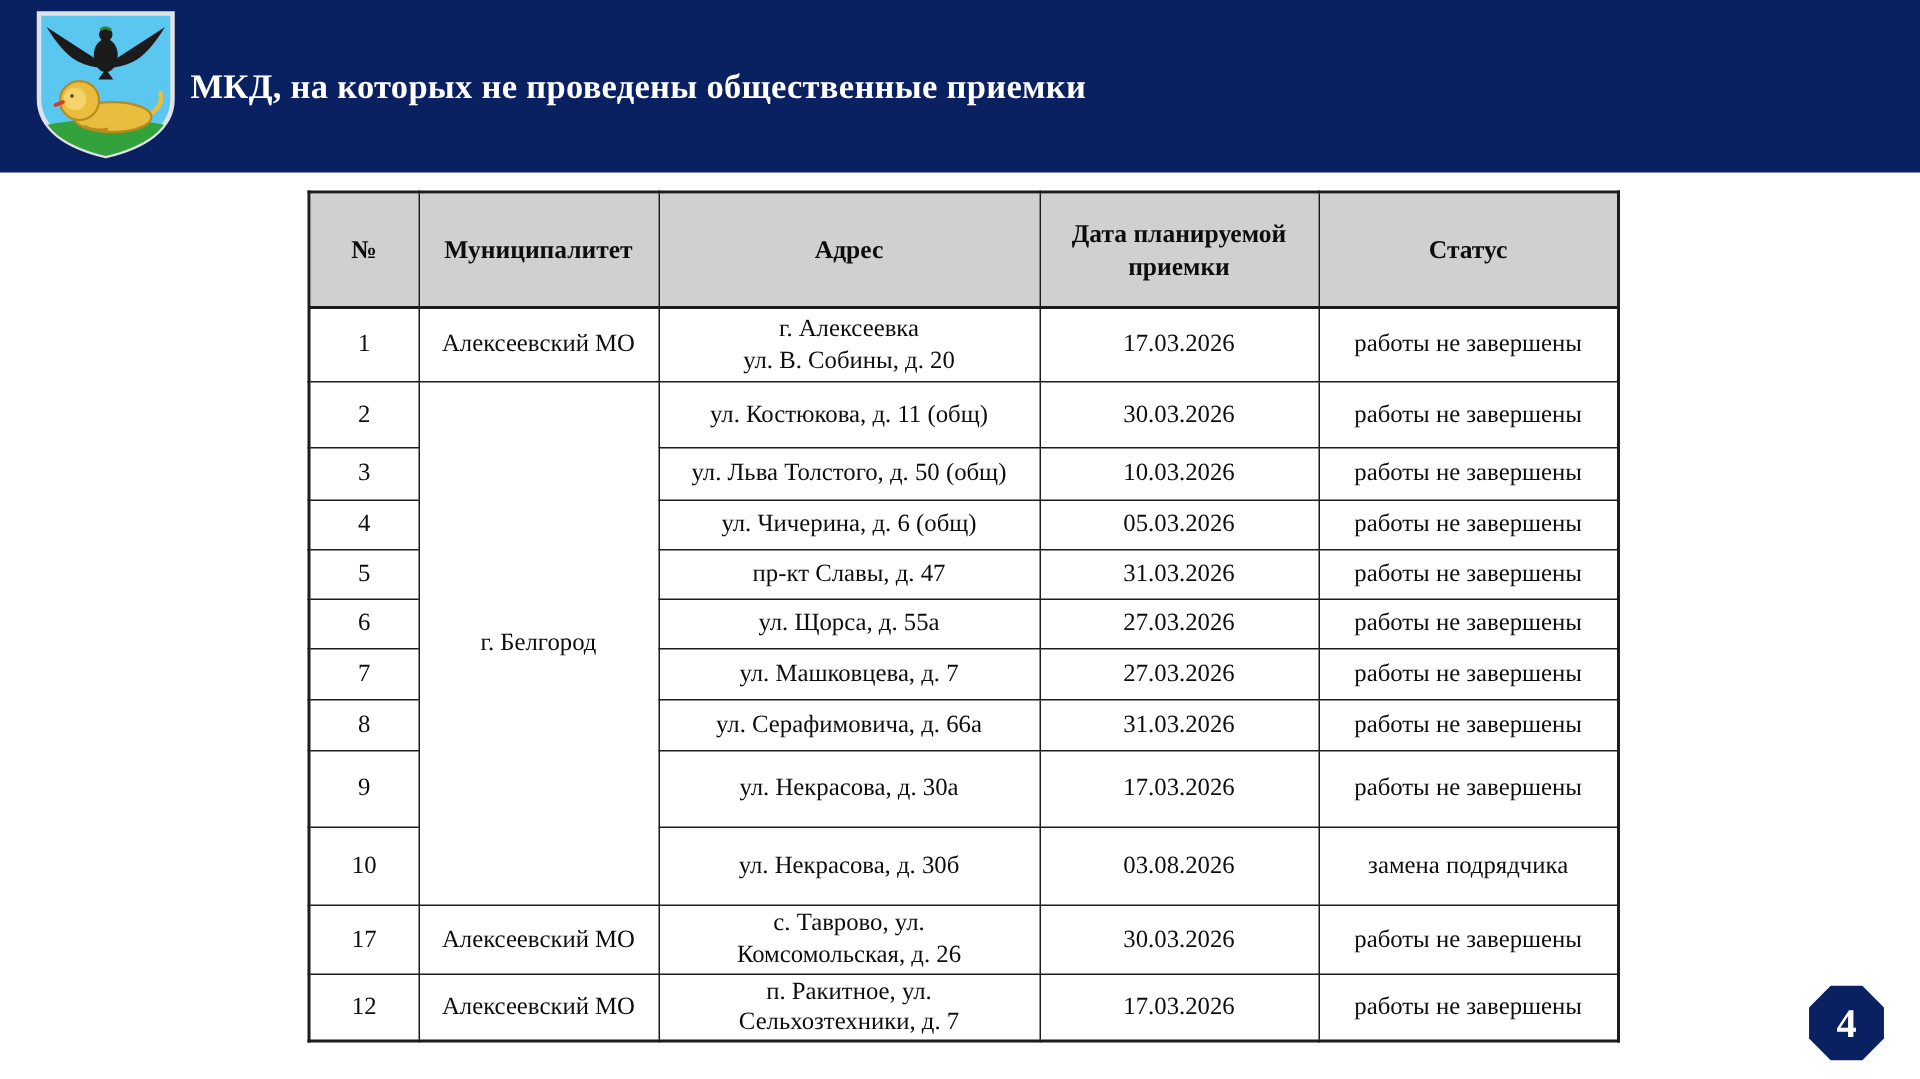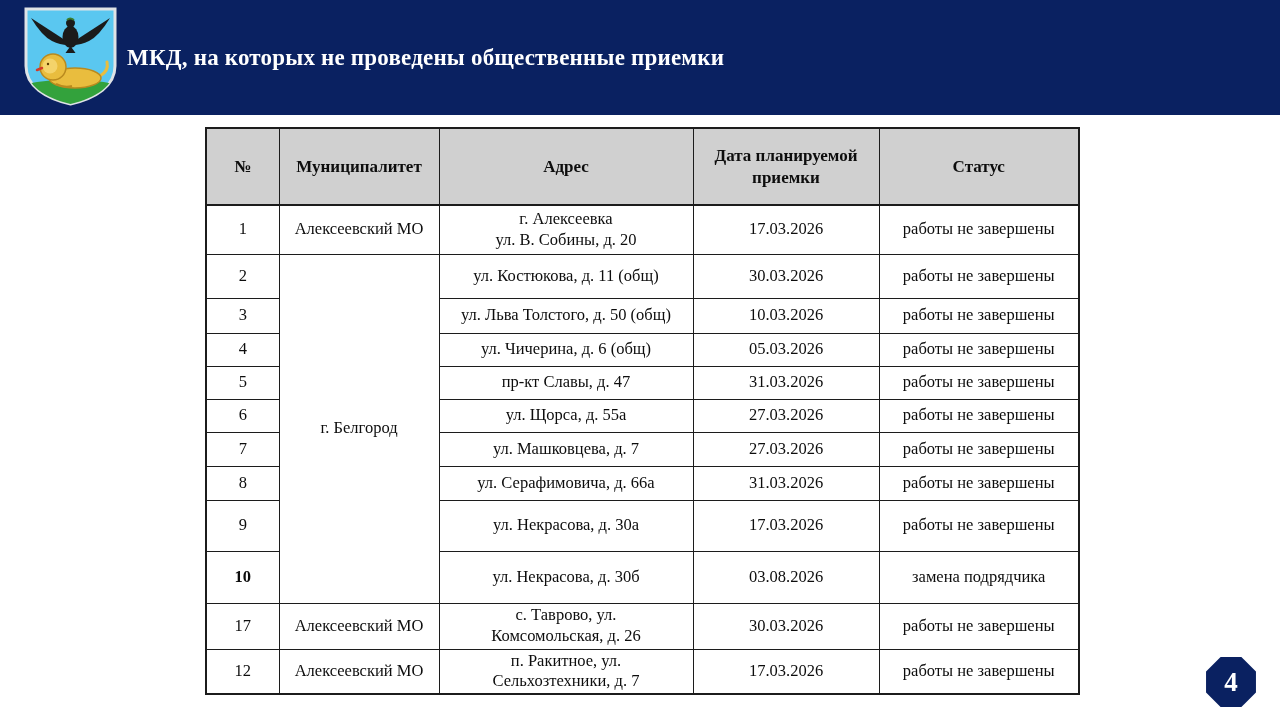--- a/index.html
+++ b/index.html
@@ -207,21 +207,21 @@
           <td>31.03.2026</td>
           <td>работы не завершены</td>
         </tr>
         <tr>
           <td>9</td>
           <td class="addr">ул. Некрасова, д. 30а</td>
           <td>17.03.2026</td>
           <td>работы не завершены</td>
         </tr>
         <tr class="bold-row">
-          <td style="font-weight:bold">10</td>
+          <td style="font-weight:normal">10</td>
           <td class="addr">ул. Некрасова, д. 30б</td>
           <td>03.08.2026</td>
           <td>замена подрядчика</td>
         </tr>
         <tr>
           <td>17</td>
           <td>Алексеевский МО</td>
           <td class="addr">с. Таврово, ул.
 Комсомольская, д. 26</td>
           <td>30.03.2026</td>

